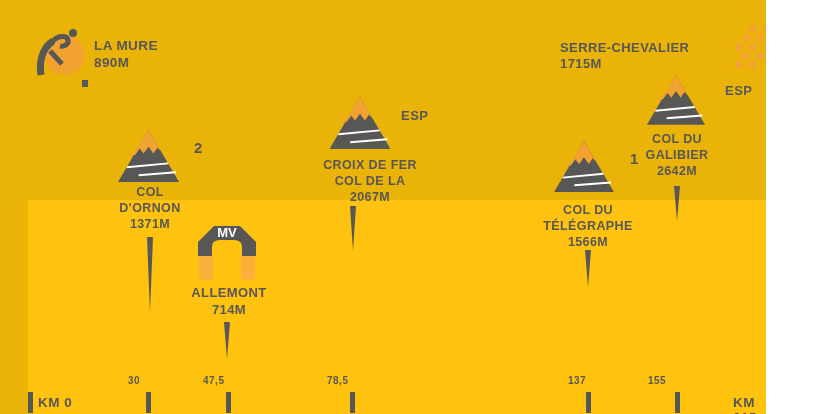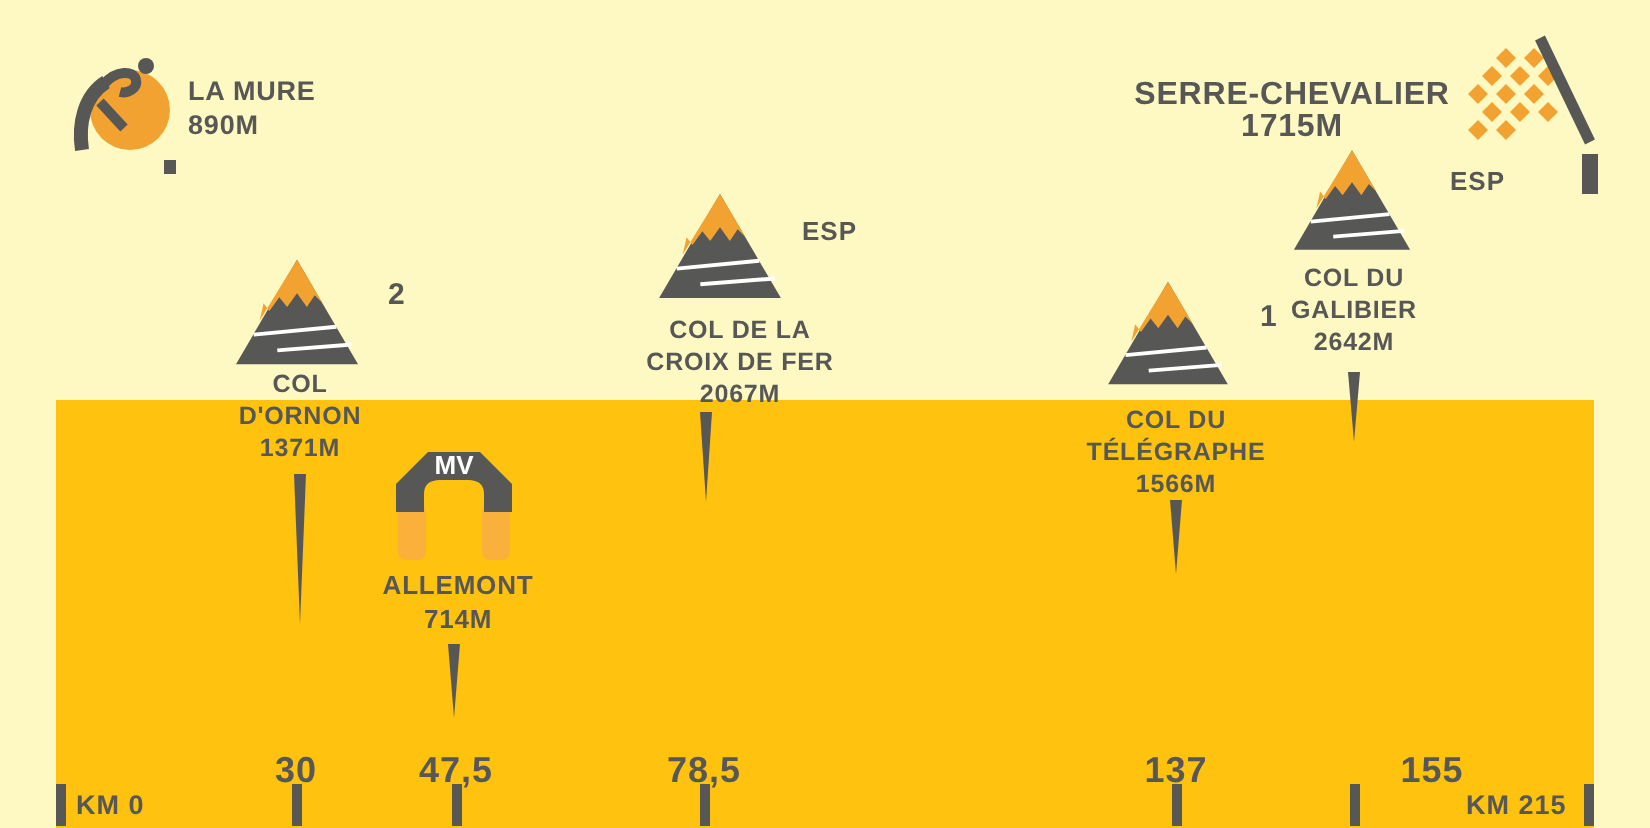--- a/index.html
+++ b/index.html
@@ -1,23 +1,23 @@
 <!DOCTYPE html>
 <html><head>
 <meta charset="utf-8">
 <style>
   html,body{margin:0;padding:0;background:#fff;}
-  .canvas{position:relative;width:825px;height:414px;background:#fef9c3;overflow:hidden;
+  .canvas{position:relative;width:766px;height:414px;background:#eab308;overflow:hidden;
           font-family:"Liberation Sans",sans-serif;font-weight:bold;color:#575756;}
   .abs{position:absolute;}
   
   .route-body{left:28px;top:200px;width:769px;height:214px;background:#FFC20E;}
   
   .start-text{left:94px;top:37px;font-size:13.5px;line-height:17px;letter-spacing:.4px;}
-  .finish-text{left:560px;top:40px;width:172px;text-align:center;font-size:16px;line-height:16px;letter-spacing:.4px;}
+  .finish-text{left:560px;top:40px;width:172px;text-align:left;font-size:13px;line-height:16px;letter-spacing:.4px;}
   .start-dot{left:82px;top:80px;width:6px;height:7px;background:#575756;}
   
   .cyclist{left:28px;top:20px;}
   .flag{left:728px;top:14px;}
   .mv-arch{left:196px;top:222px;}
   
   .m1{left:117px;top:127px;} .m2{left:328px;top:95px;} .m3{left:552px;top:139px;} .m4{left:646px;top:73px;}
   .cat{font-size:15px;letter-spacing:.5px;padding-left:29px;}
   .cat-esp{font-size:13px;}
   .c1{left:165px;top:139px;} .c2{left:372px;top:108px;} .c3{left:601px;top:150px;} .c4{left:696px;top:83px;}
@@ -31,27 +31,27 @@
   
   .needle{width:6px;background:#575756;clip-path:polygon(0 0,100% 0,50% 100%);}
   .n1{left:147px;top:237px;height:75px;}
   .ns{left:224px;top:322px;height:37px;}
   .n2{left:350px;top:206px;height:45px;}
   .n3{left:585px;top:250px;height:37px;}
   .n4{left:674px;top:186px;height:35px;}
   
   .tick{width:5px;height:21px;top:392px;background:#575756;}
   .t0{left:28px;} .t1{left:146px;} .t2{left:226px;} .t3{left:350px;} .t4{left:586px;} .t5{left:675px;} .t6{left:792px;}
-  .kmlab{font-size:18px;letter-spacing:.5px;text-align:center;}
+  .kmlab{font-size:10px;letter-spacing:.5px;text-align:left;}
   .k0{left:38px;top:395px;text-align:right;font-size:13.5px;}
   .k1{left:128px;top:375px;width:40px;}
   .k2{left:203px;top:375px;width:50px;}
   .k3{left:327px;top:375px;width:50px;}
   .k4{left:568px;top:375px;width:40px;}
-  .k5{left:693px;top:375px;width:46px;}
+  .k5{left:648px;top:375px;width:46px;}
   .k6{left:733px;top:395px;font-size:13.5px;text-align:left;}
 </style>
 </head>
 <body>
 
 <div class="canvas">
 
   <div class="abs route-body"></div>
 
   <svg class="abs cyclist" width="62" height="56" viewBox="0 0 62 56">
@@ -122,22 +122,22 @@
   <div class="abs cat cat-esp c2">ESP</div>
   <div class="abs cat c3">1</div>
   <div class="abs cat cat-esp c4">ESP</div>
 
   <div class="abs label l1">
     <div>COL</div>
     <div>D'ORNON</div>
     <div>1371M</div>
   </div>
   <div class="abs label l2">
+    <div>CROIX DE FER</div>
     <div>COL DE LA</div>
-    <div>CROIX DE FER</div>
     <div>2067M</div>
   </div>
   <div class="abs label l3">
     <div>COL DU</div>
     <div>TÉLÉGRAPHE</div>
     <div>1566M</div>
   </div>
   <div class="abs label l4">
     <div>COL DU</div>
     <div>GALIBIER</div>

